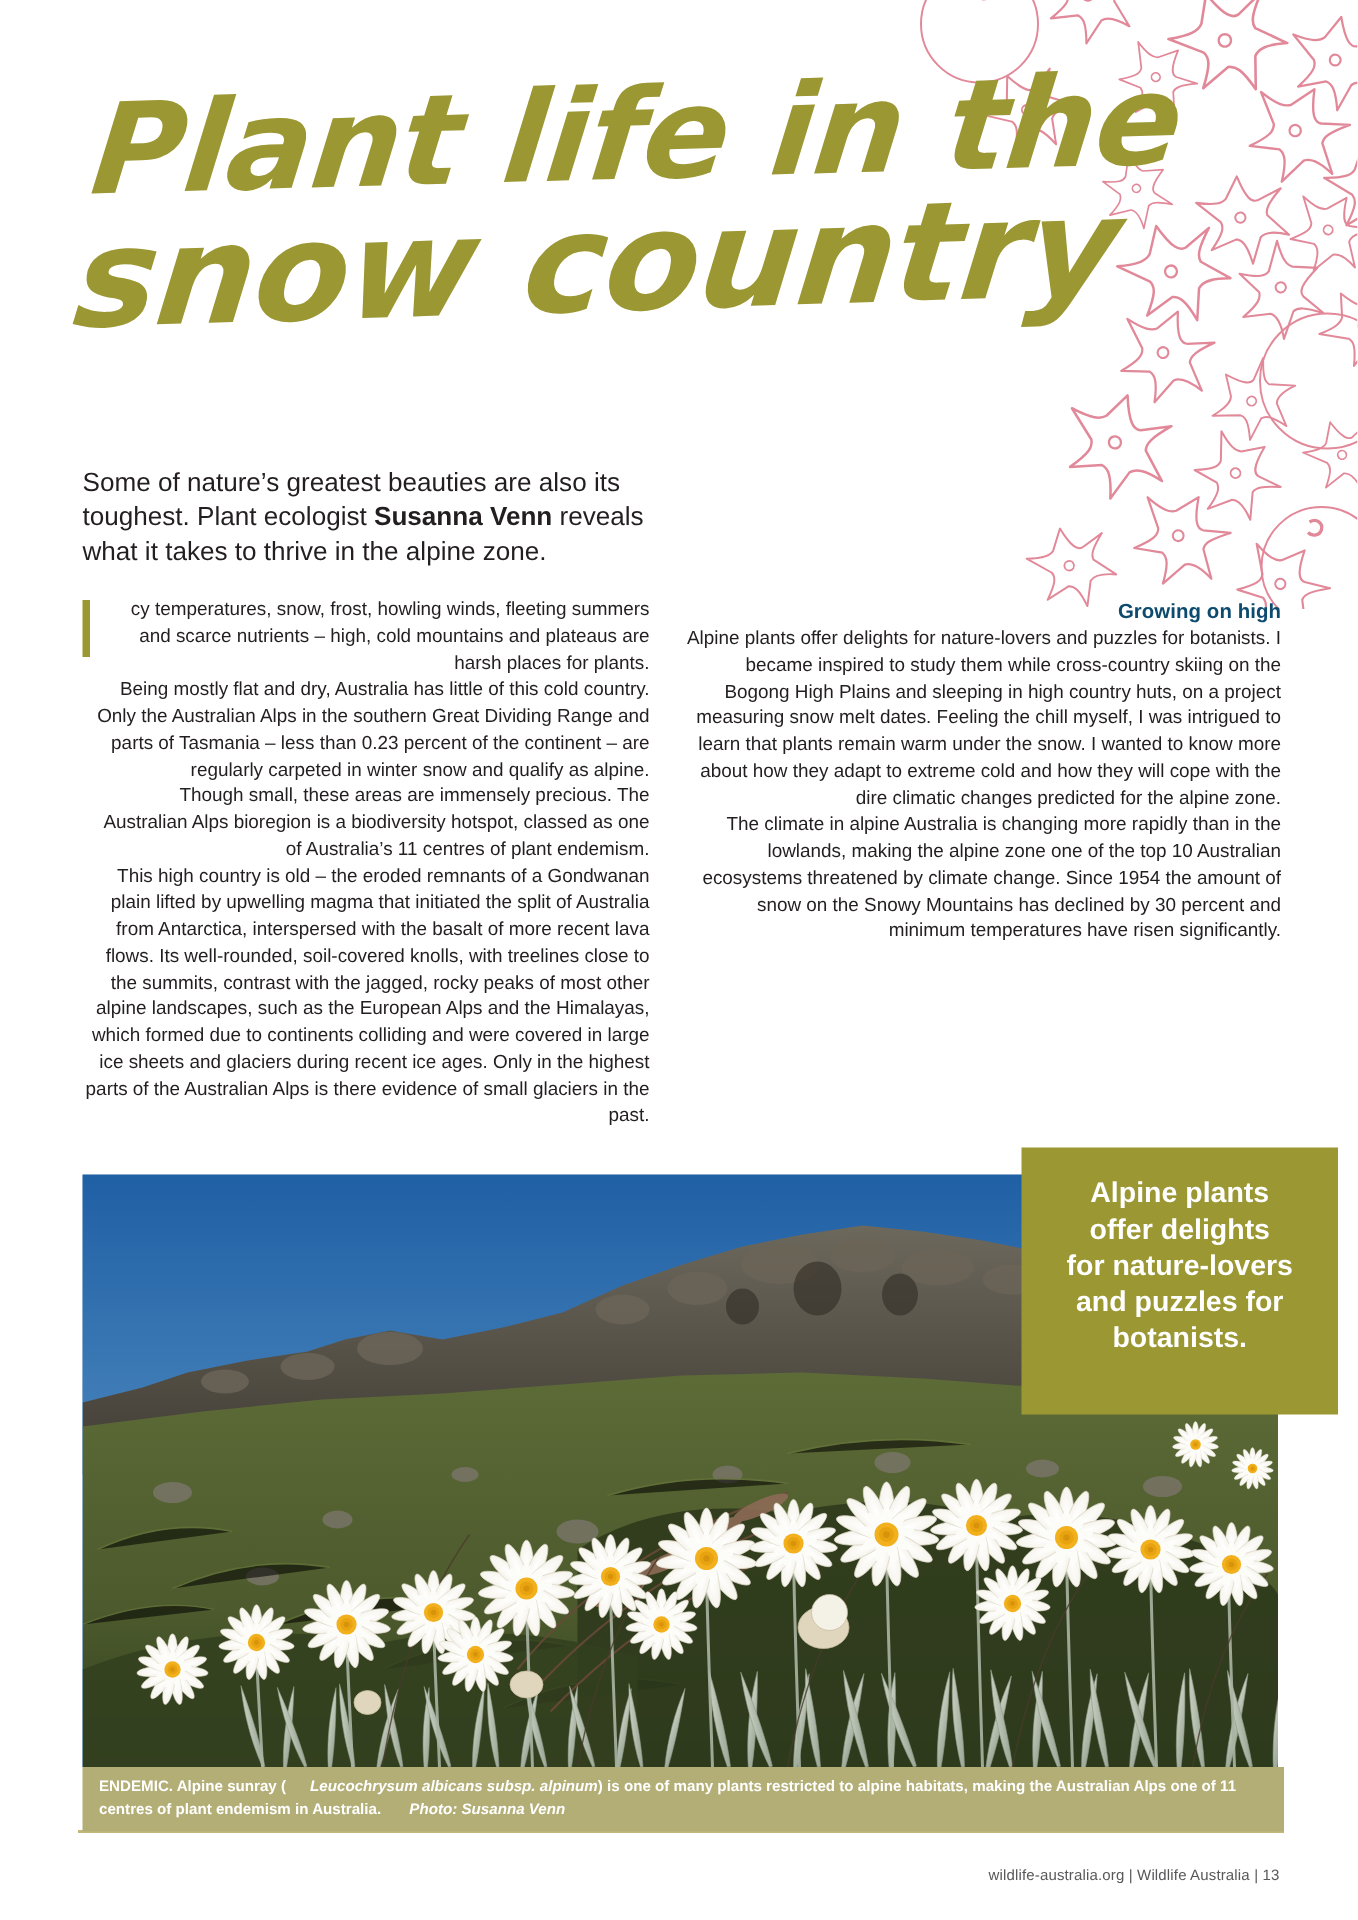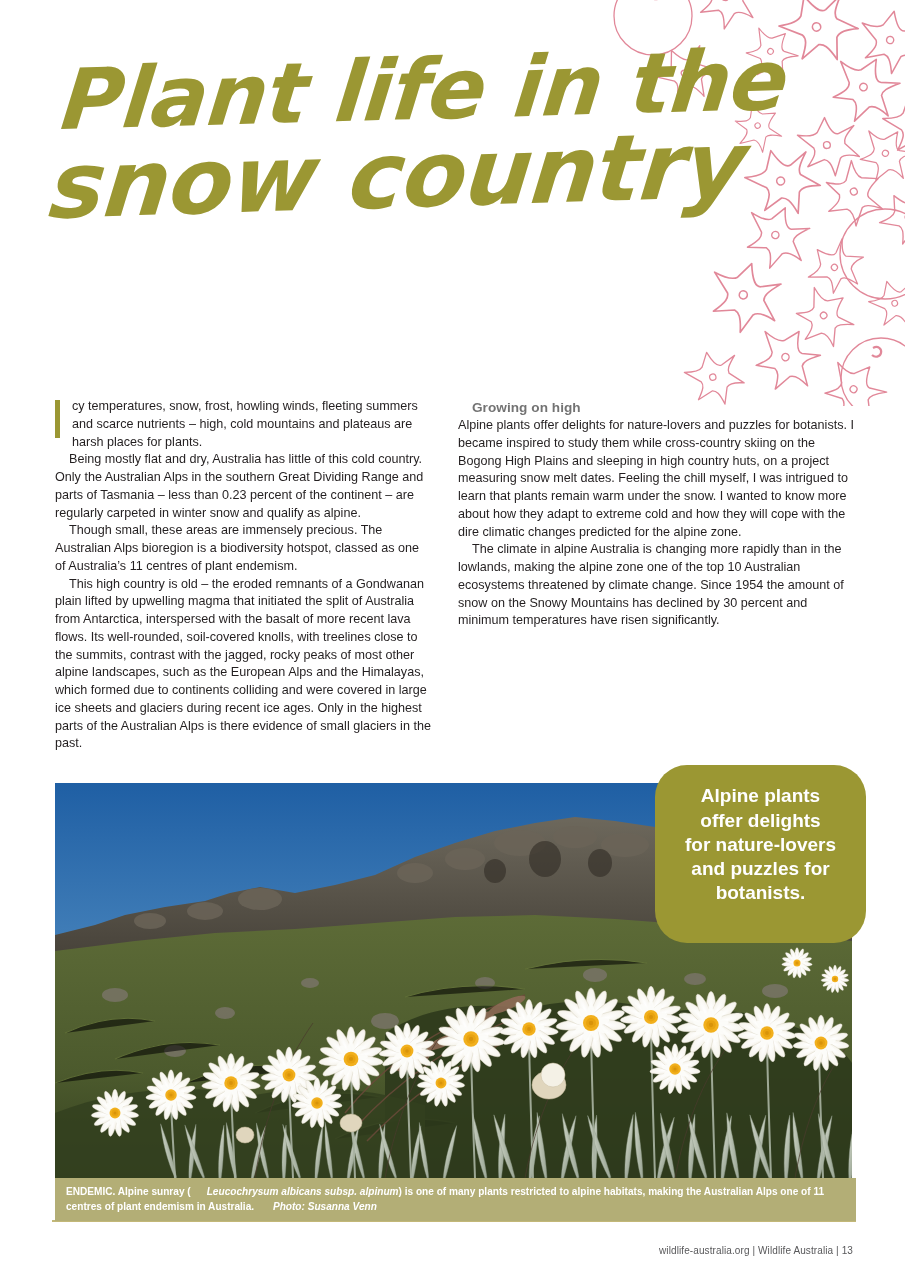--- a/index.html
+++ b/index.html
@@ -76,21 +76,21 @@
   #deck b { font-weight: 700; }
 
   
   .column {
     position: absolute;
     top: 398px;
     width: 378px;
     font-size: 12.6px;
     line-height: 1.41;
     color: #231f20;
-    text-align: left;
+    text-align: right;
     z-index: 2;
   }
   #col-left  { left: 55px; }
   #col-right { left: 458px; width: 396px; }
 
   .column p { margin: 0; text-indent: 14px; }
   .column p.first { text-indent: 0; }
 
   
   .opening {
@@ -102,21 +102,21 @@
     left: 0;
     top: 2px;
     width: 5px;
     height: 38px;
     background: #9b9733;
   }
 
   .subhead {
     font-size: 13.6px;
     font-weight: 700;
-    color: #737373;
+    color: #0c4a6e;
     margin: 0 0 3px 0;
     letter-spacing: 0.05px;
   }
 
   .jump-arrow {
     display: inline-block;
     width: 0; height: 0;
     border-left: 7px solid #9b9733;
     border-top: 5px solid transparent;
     border-bottom: 5px solid transparent;
@@ -133,32 +133,31 @@
     height: 395px;
     overflow: hidden;
     z-index: 1;
     background: #2d6ba8;
   }
   #photo svg { display: block; }
 
   
   #pullquote {
     position: absolute;
-    left: 655px;
+    left: 681px;
     top: 765px;
     width: 211px;
     height: 178px;
     background: #9b9733;
     z-index: 3;
     display: flex;
     align-items: center;
     justify-content: center;
     box-sizing: border-box;
     padding: 6px 12px 24px 12px;
-    border-radius: 32px;
   }
   #pullquote-text {
     color: #ffffff;
     font-size: 19px;
     font-weight: 700;
     line-height: 1.28;
     text-align: center;
     white-space: pre-line;
   }
 
@@ -244,20 +243,21 @@
       <use href="#starflower" transform="translate(128,392) rotate(-14) scale(0.88)"></use>
       <use href="#starflower" transform="translate(268,404) rotate(36) scale(0.95)"></use>
     </g>
   </svg>
 
   <div id="title-block">
     <div class="title-line" id="title-line-1">Plant life in the</div>
     <div class="title-line" id="title-line-2">snow country</div>
   </div>
 
+  <div id="deck"><span>Some of nature’s greatest beauties are also its toughest. Plant ecologist </span><b>Susanna Venn</b><span> reveals what it takes to thrive in the alpine zone.</span></div>
 
   <div class="column" id="col-left">
     <p class="first opening">
       <span class="rule"></span><span>cy temperatures, snow, frost, howling winds, fleeting summers and scarce nutrients – high, cold mountains and plateaus are harsh places for plants.</span>
     </p>
     <p>Being mostly flat and dry, Australia has little of this cold country. Only the Australian Alps in the southern Great Dividing Range and parts of Tasmania – less than 0.23 percent of the continent – are regularly carpeted in winter snow and qualify as alpine.</p>
     <p>Though small, these areas are immensely precious. The Australian Alps bioregion is a biodiversity hotspot, classed as one of Australia’s 11 centres of plant endemism.</p>
     <p>This high country is old – the eroded remnants of a Gondwanan plain lifted by upwelling magma that initiated the split of Australia from Antarctica, interspersed with the basalt of more recent lava flows. Its well-rounded, soil-covered knolls, with treelines close to the summits, contrast with the jagged, rocky peaks of most other alpine landscapes, such as the European Alps and the Himalayas, which formed due to continents colliding and were covered in large ice sheets and glaciers during recent ice ages. Only in the highest parts of the Australian Alps is there evidence of small glaciers in the past.</p>
   </div>
 

